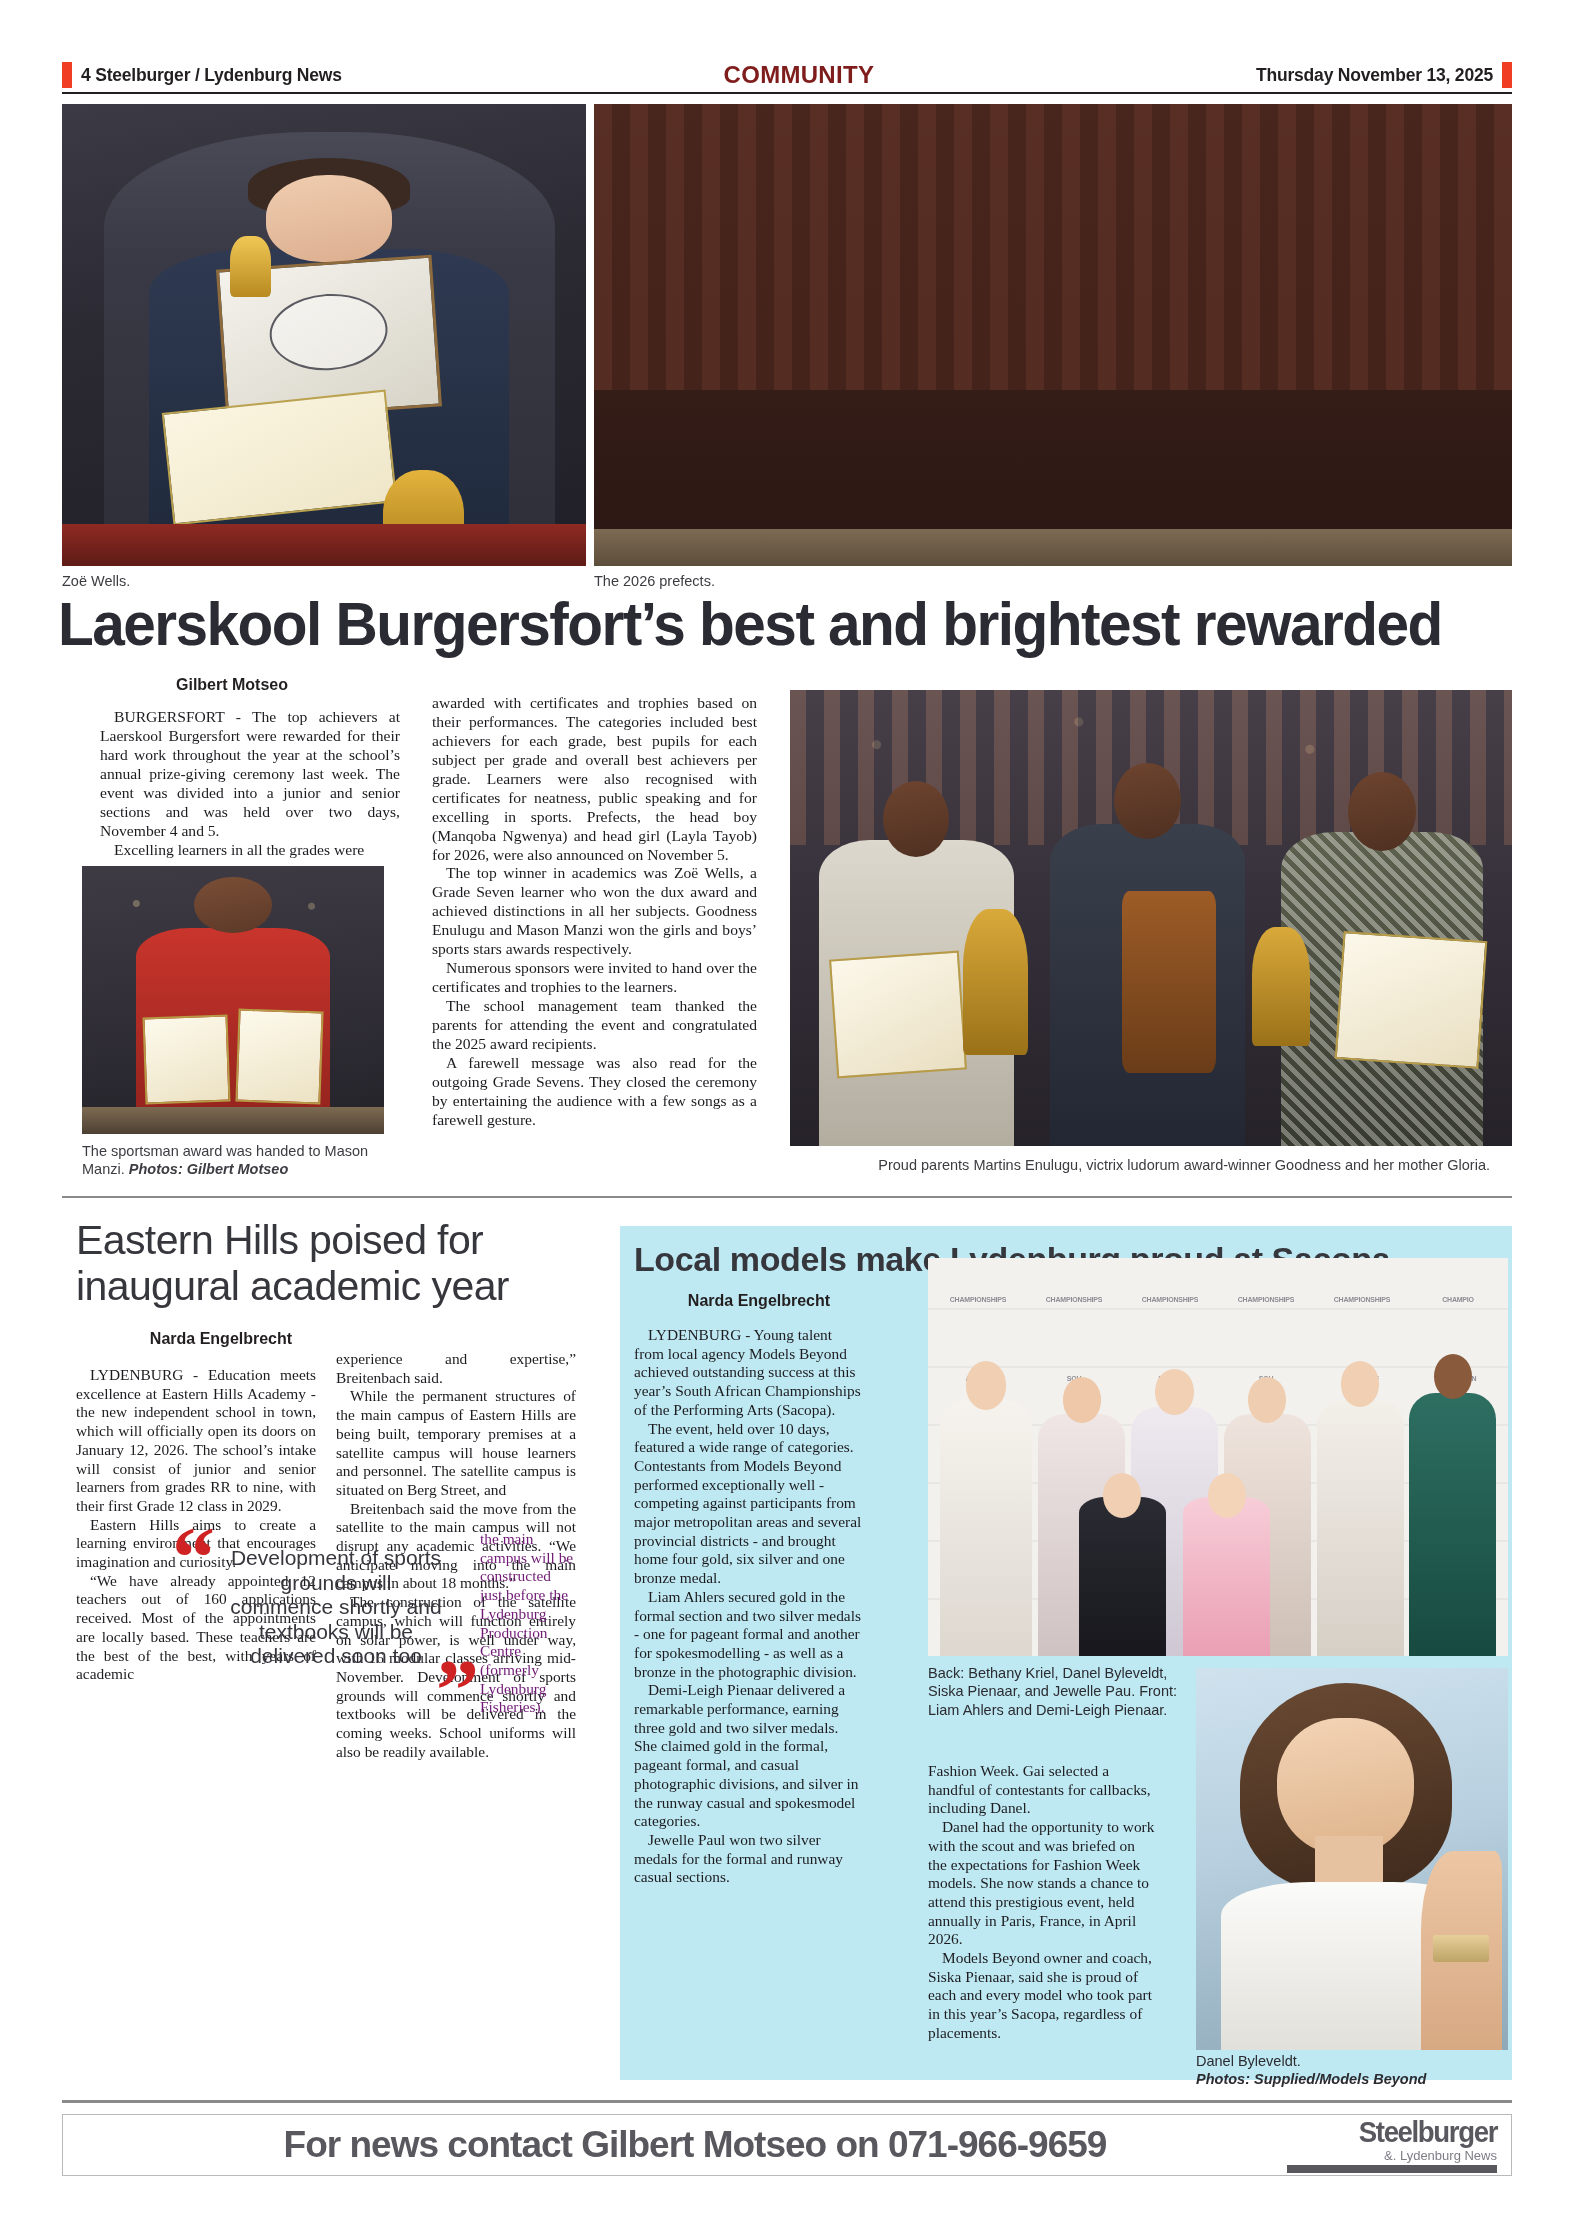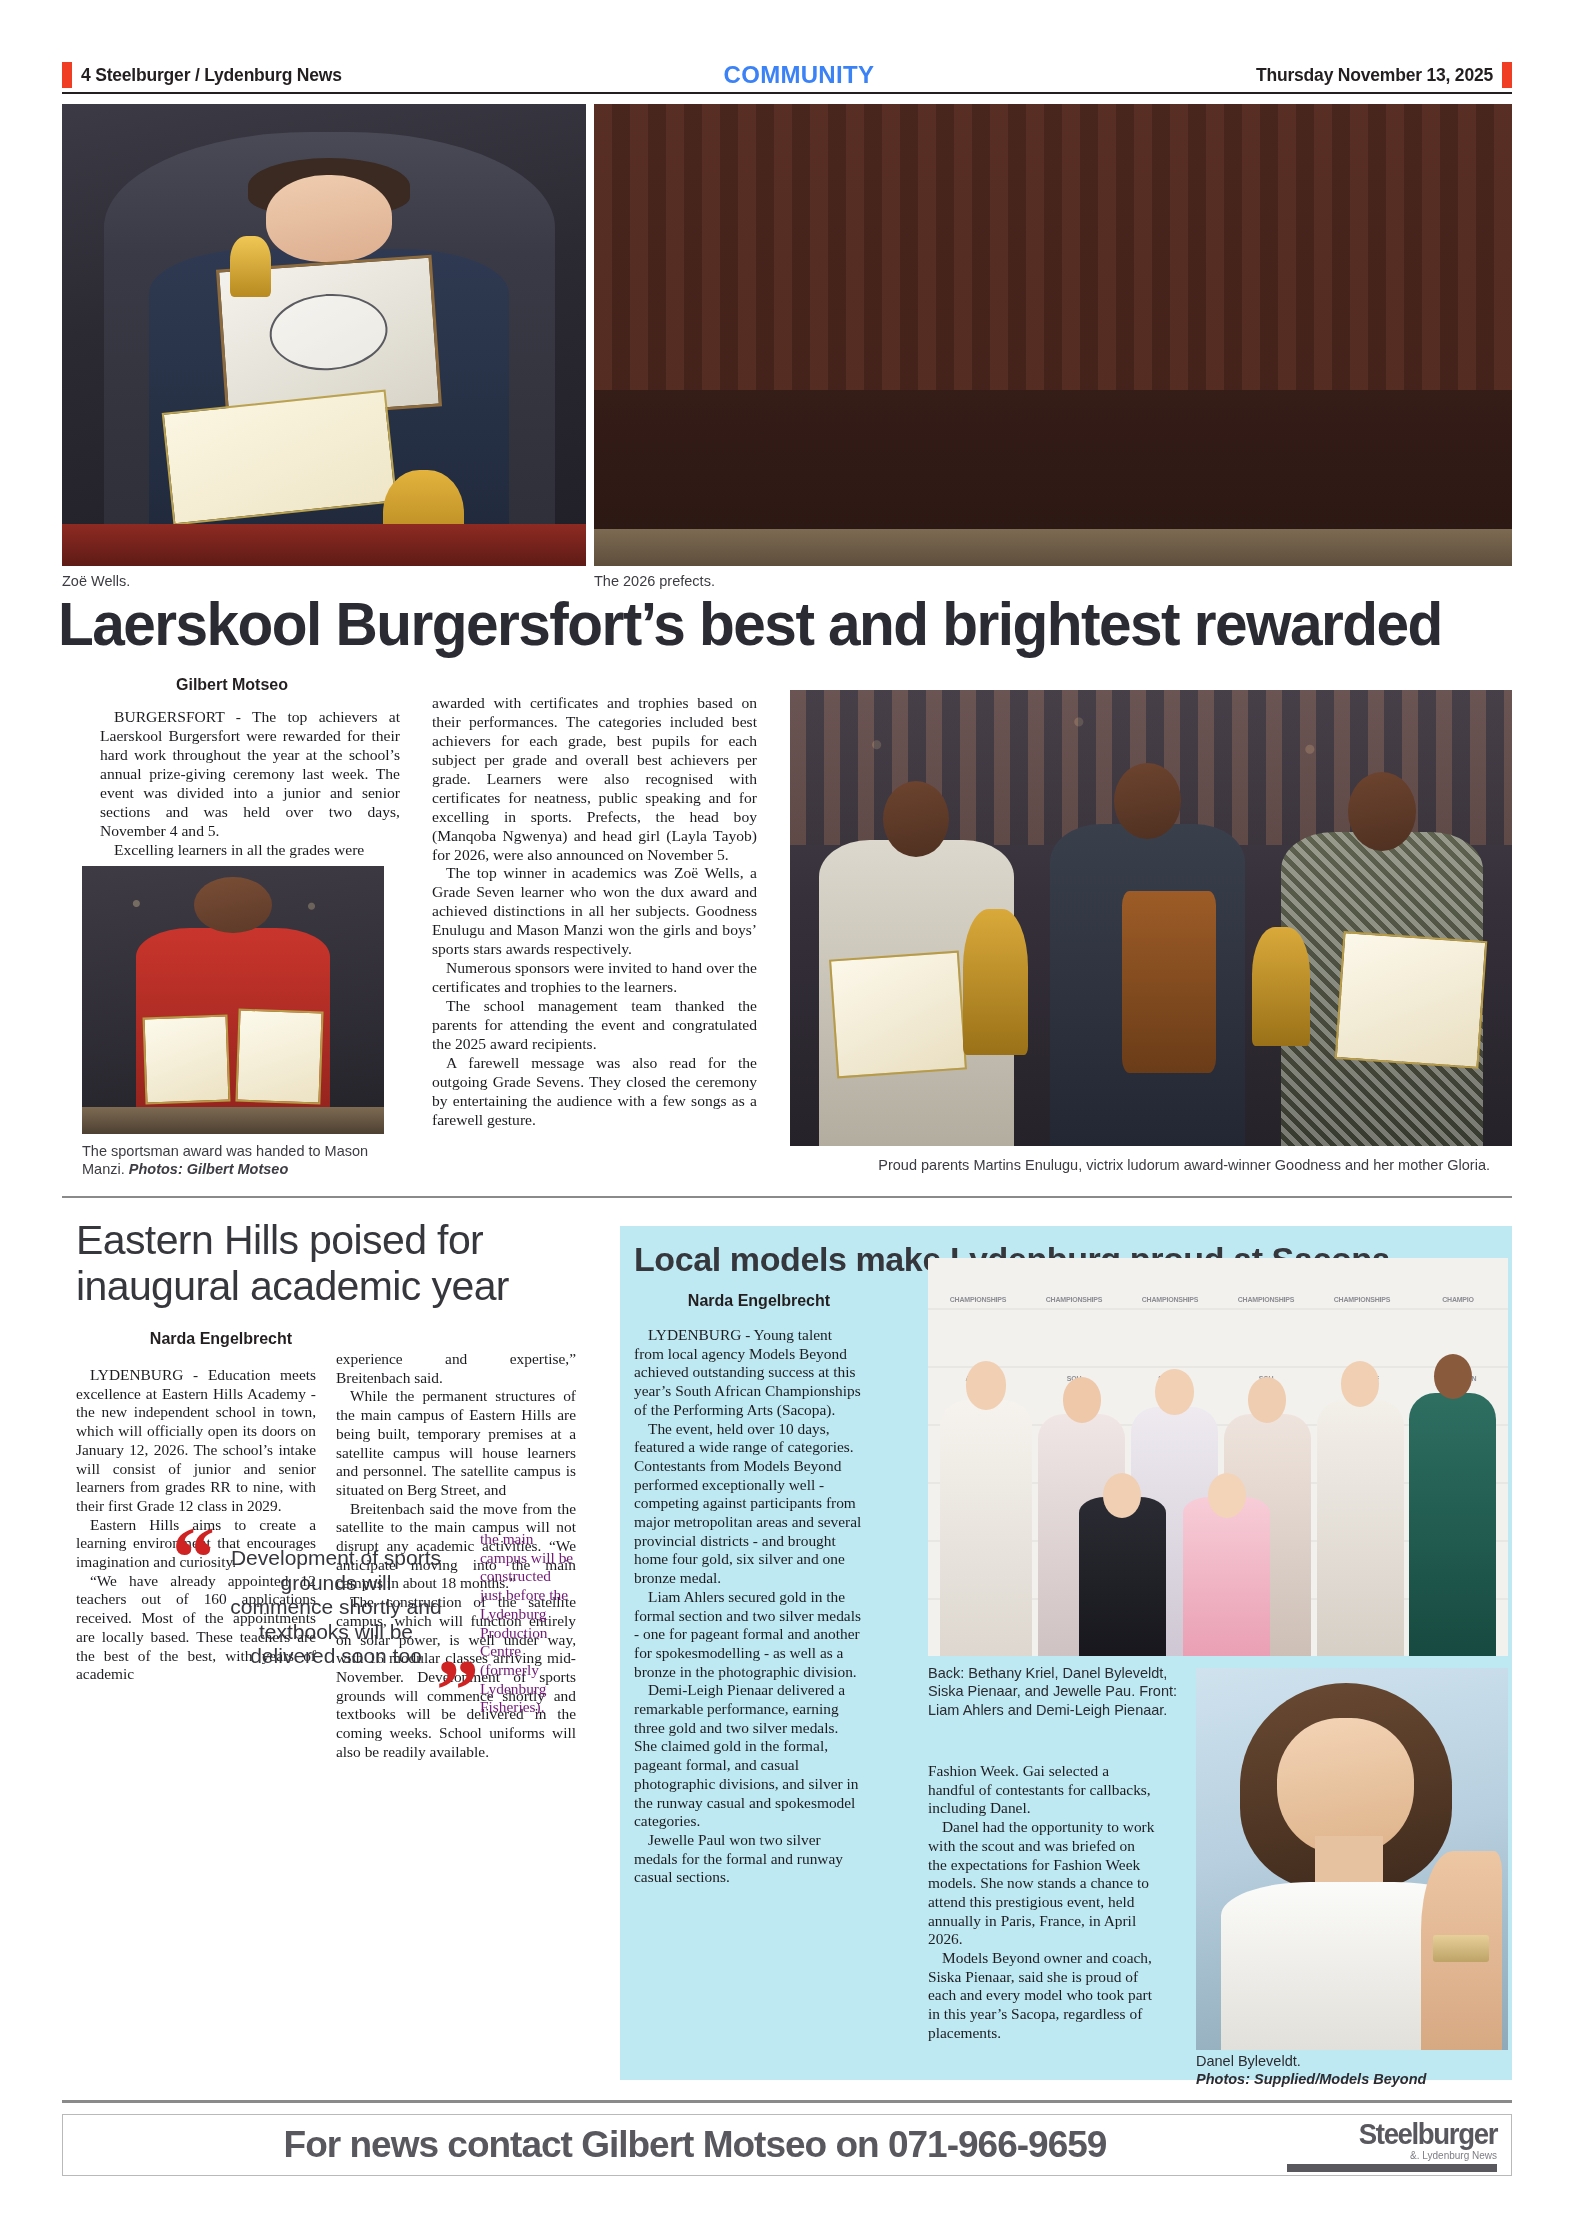--- a/index.html
+++ b/index.html
@@ -45,21 +45,21 @@
     color: #231f20;
     margin-left: 9px;
     letter-spacing: -0.2px;
     white-space: nowrap;
   }
   .mast-center {
     flex: 1 1 auto;
     text-align: center;
     font-size: 24px;
     font-weight: bold;
-    color: #3b82f6;
+    color: #7f1d1d;
     letter-spacing: 0.3px;
   }
   .mast-right-text {
     font-size: 17.5px;
     font-weight: bold;
     color: #231f20;
     margin-right: 9px;
     white-space: nowrap;
     letter-spacing: -0.2px;
   }
@@ -296,21 +296,21 @@
     font-size: 30px;
     font-weight: bold;
     color: #58585e;
     letter-spacing: -1.5px;
     line-height: 1;
     transform: scaleX(0.92);
     transform-origin: right center;
     display: block;
   }
   .footer-logo-sub {
-    font-size: 10px;
+    font-size: 13px;
     color: #7d7d85;
     display: block;
     line-height: 1.2;
     margin-top: 1px;
   }
   .footer-logo-bar {
     height: 8px;
     background: #58585e;
     margin-top: 2px;
   }

